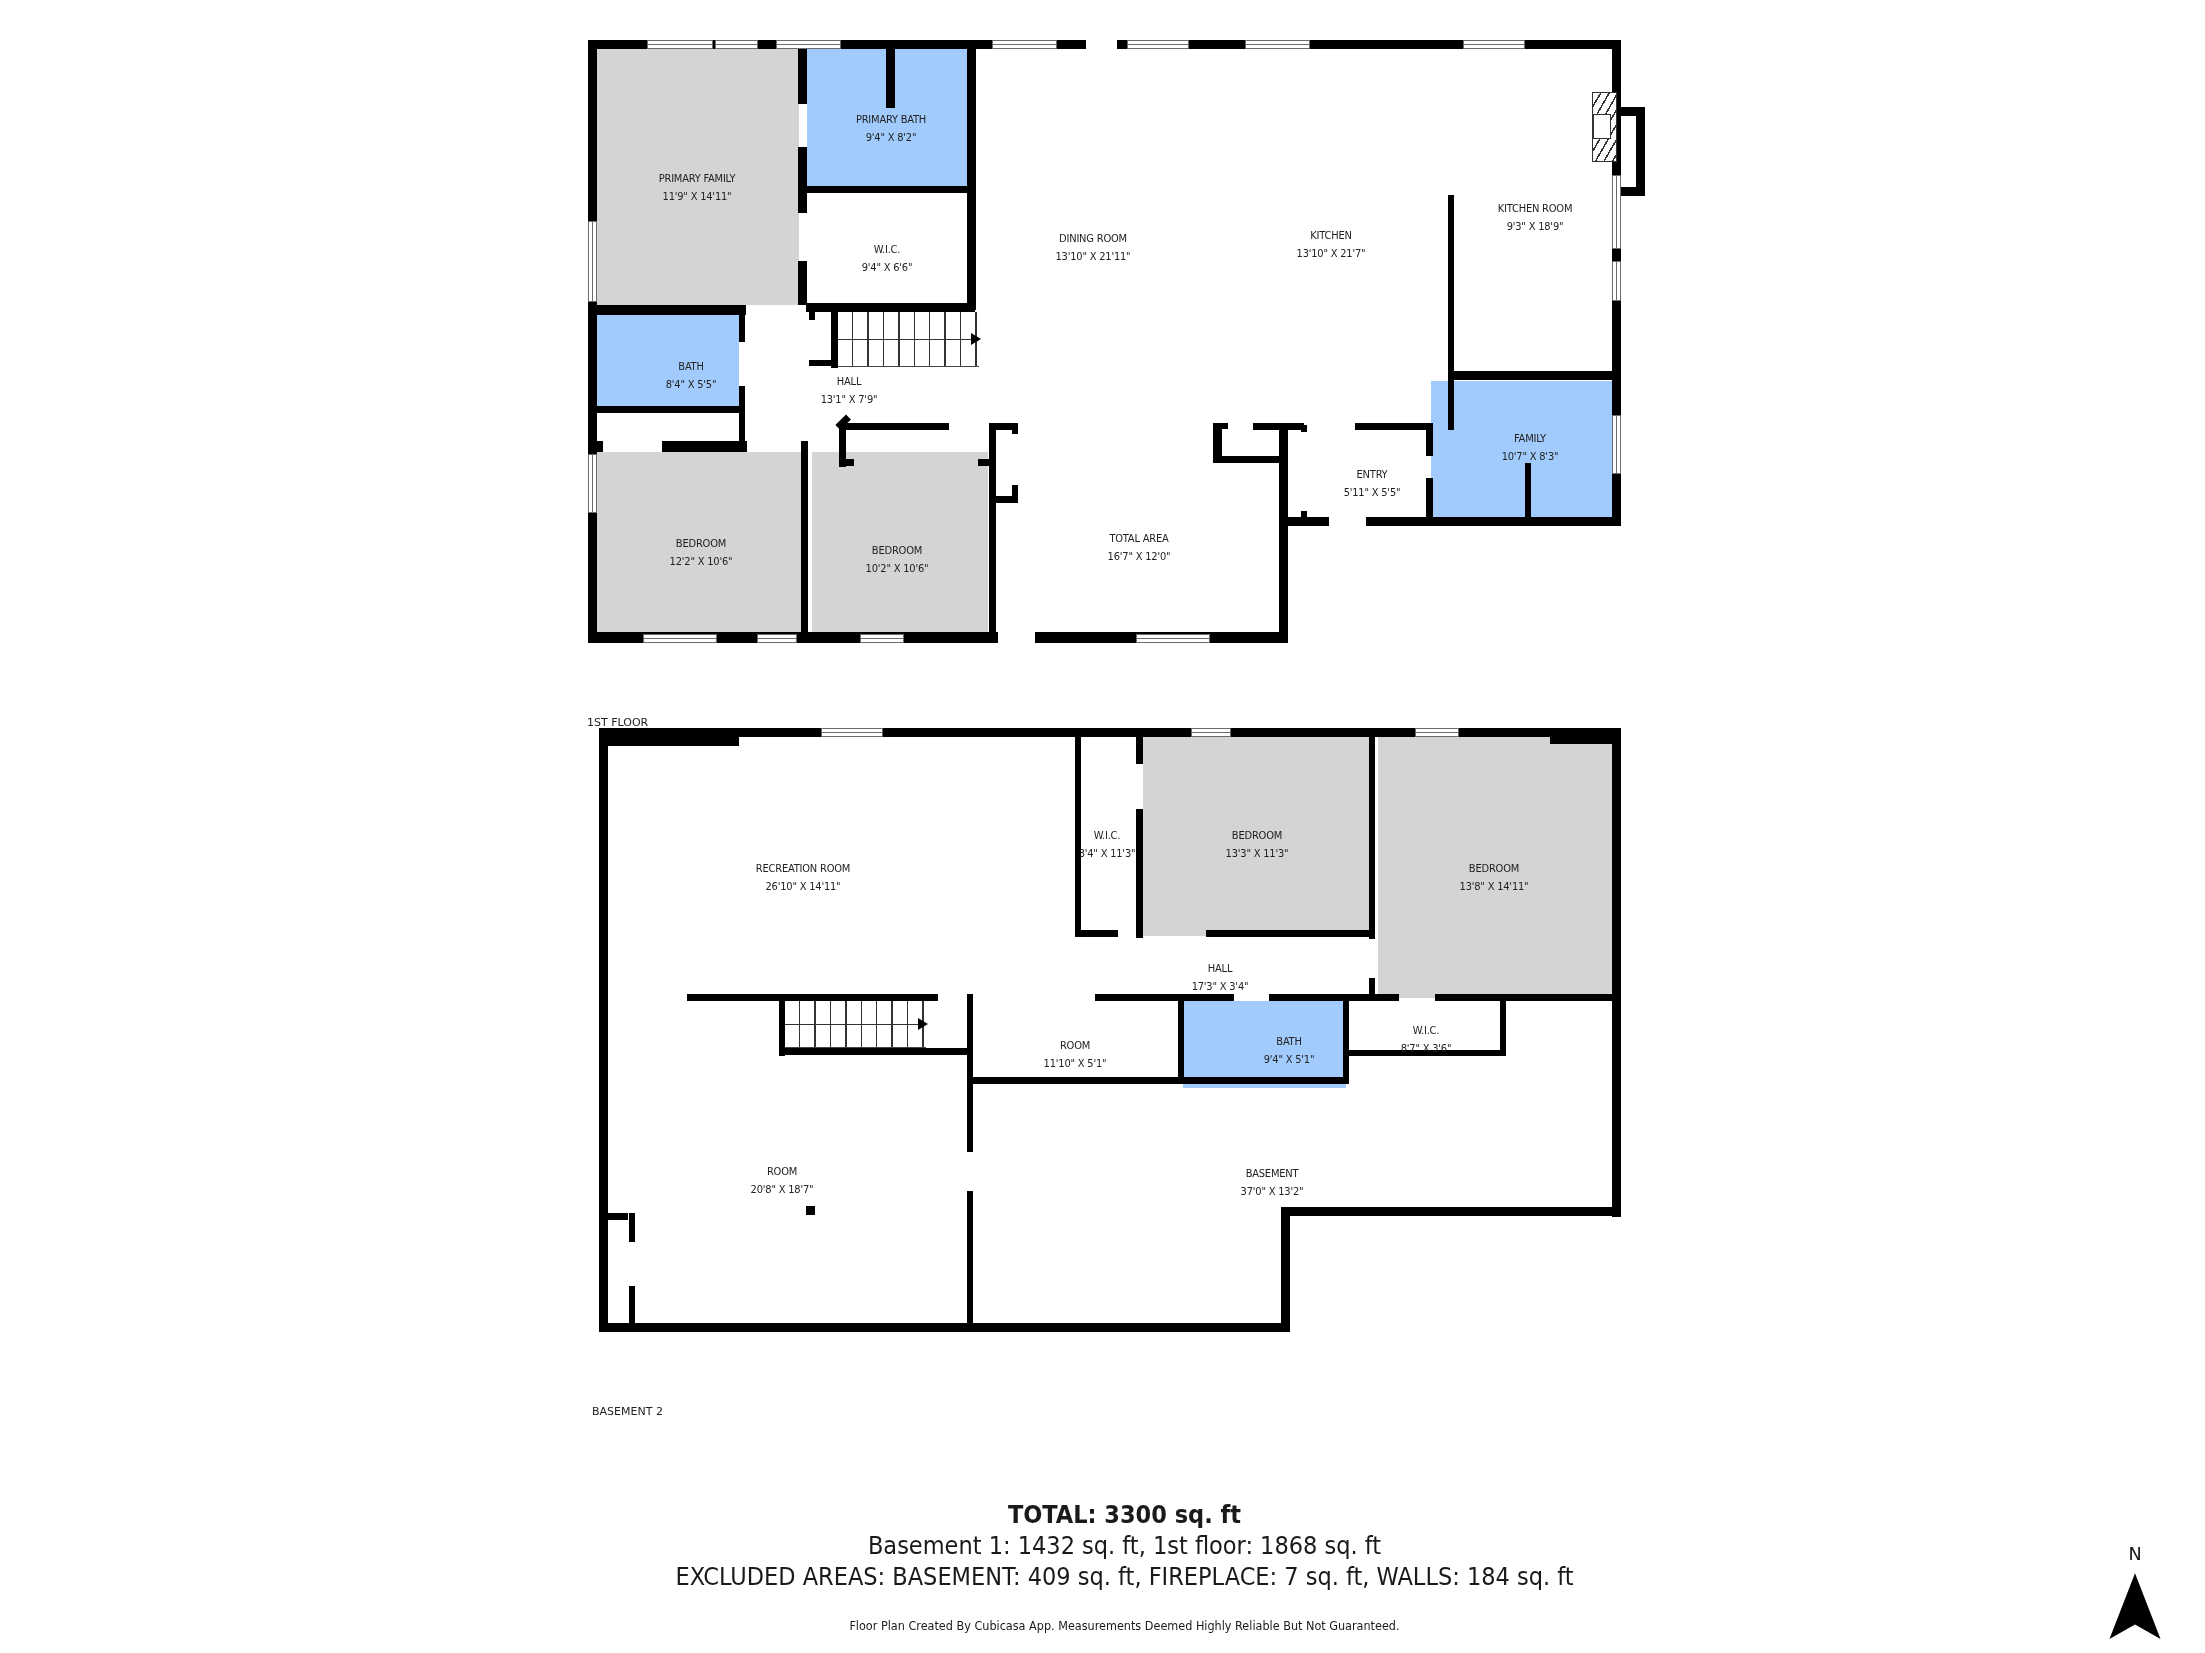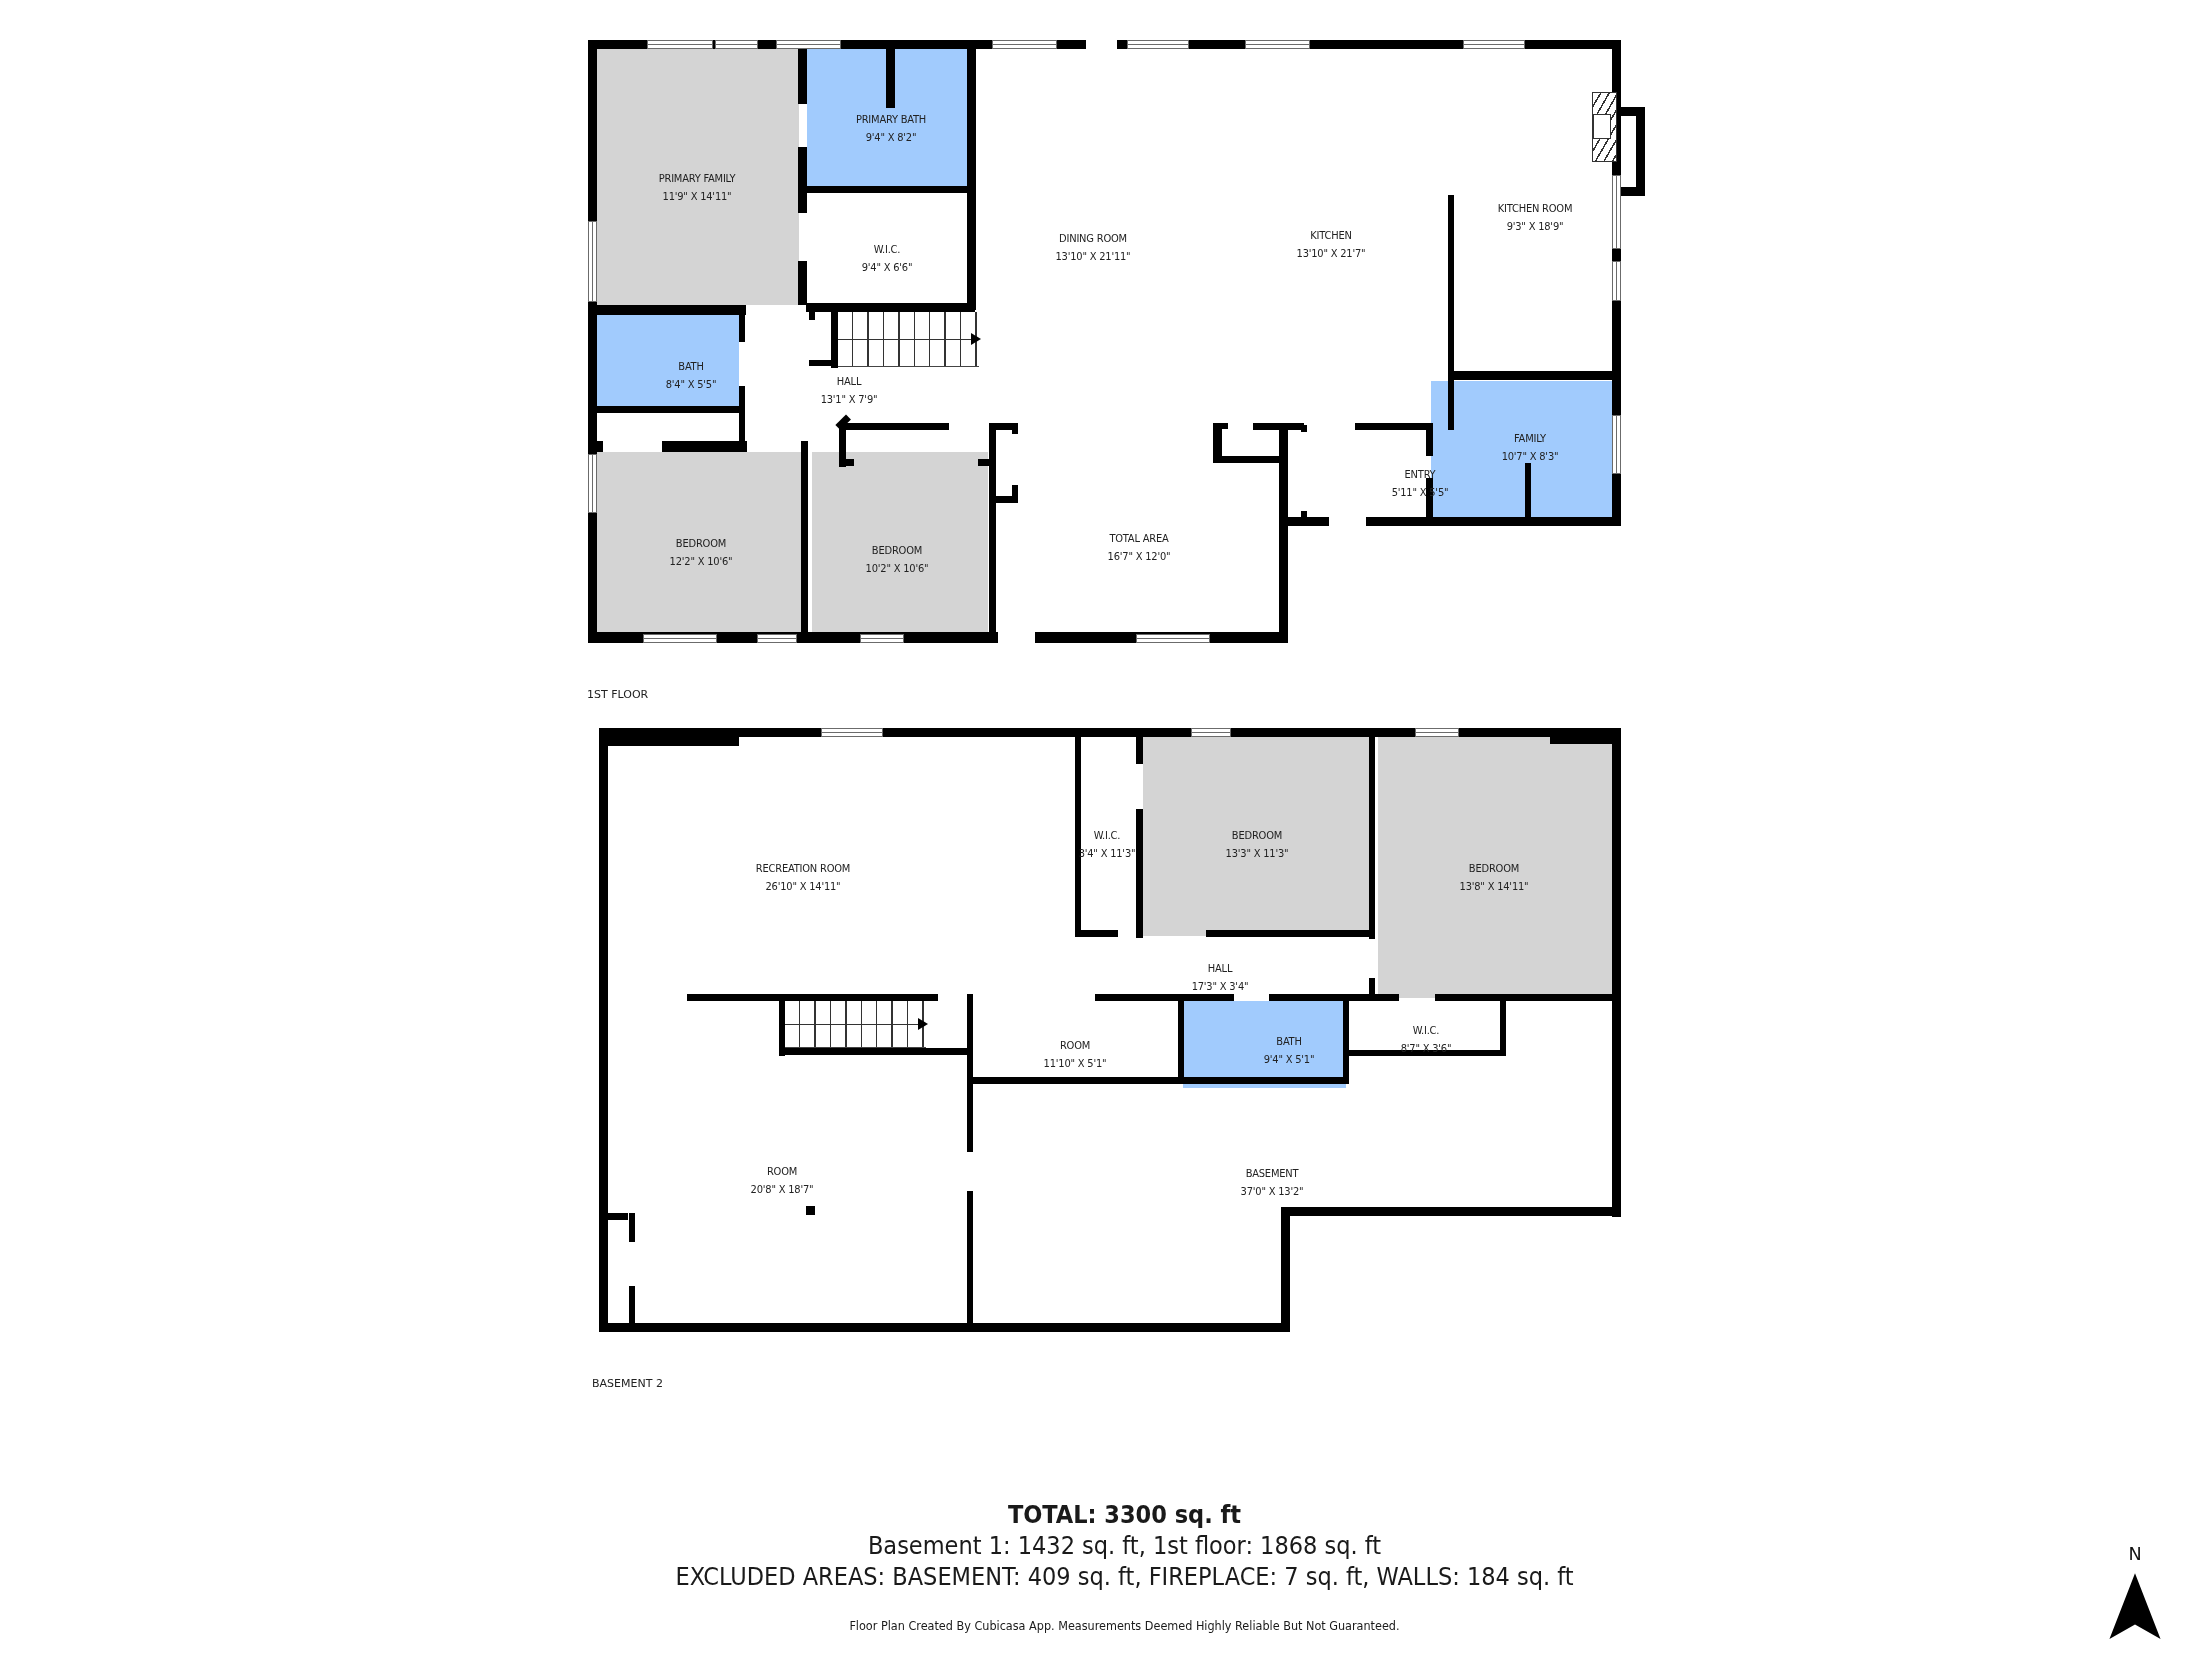--- a/index.html
+++ b/index.html
@@ -8,21 +8,21 @@
   .w{position:absolute;background:#000;}
   .room{position:absolute;}
   .gray{background:#d4d4d4;}
   .blue{background:#a1cbfd;}
   .win{position:absolute;background:#fff;border:1.5px solid #6b6b6b;box-sizing:border-box;}
   .win.h::after{content:"";position:absolute;left:0;right:0;top:50%;border-top:1.5px solid #6b6b6b;}
   .win.v::after{content:"";position:absolute;top:0;bottom:0;left:50%;border-left:1.5px solid #6b6b6b;}
   .gap{position:absolute;background:#fff;}
   .lbl{position:absolute;text-align:center;transform:translate(-50%,-50%);font-family:"DejaVu Sans Condensed","DejaVu Sans",sans-serif;font-size:11px;line-height:17.6px;letter-spacing:-0.2px;white-space:nowrap;color:#222;}
   .lbl span{display:block;}
-  .floor-label{position:absolute;font-family:"DejaVu Sans",sans-serif;font-size:11px;color:#222;}
+  .floor-label{position:absolute;font-family:"DejaVu Sans",sans-serif;font-size:11px;color:#222;margin-top:28px;}
   .stairs{position:absolute;background:repeating-linear-gradient(90deg,#fff 0,#fff 14px,#333 14px,#333 15.4px);border-bottom:1.5px solid #444;}
   .stairs .mid{position:absolute;left:0;right:0;top:50%;border-top:1.5px solid #333;}
   .stairs .arrow{position:absolute;right:-1.5px;top:50%;transform:translateY(-50%);width:0;height:0;border-top:6.6px solid transparent;border-bottom:6.6px solid transparent;border-left:10.3px solid #000;}
   .fireplace{position:absolute;border:1.5px solid #333;box-sizing:border-box;background:repeating-linear-gradient(120deg,#fff 0,#fff 5.9px,#333 5.9px,#333 7.4px);}
   .fireplace .box{position:absolute;background:#fff;border:1.5px solid #333;box-sizing:border-box;}
   .summary{position:absolute;left:0;width:2249px;text-align:center;font-family:"DejaVu Sans Condensed","DejaVu Sans",sans-serif;color:#1a1a1a;}
   .total{top:1500px;font-size:25px;font-weight:bold;}
   .sub{top:1531px;font-size:25px;}
   .excl{top:1562px;font-size:25px;}
   .credit{top:1618px;font-size:12.5px;}
@@ -166,21 +166,21 @@
       <span>12'2" X 10'6"</span>
     </div>
   <div class="lbl" style="left:897px;top:560px;">
       <span>BEDROOM</span>
       <span>10'2" X 10'6"</span>
     </div>
   <div class="lbl" style="left:1139px;top:548px;">
       <span>TOTAL AREA</span>
       <span>16'7" X 12'0"</span>
     </div>
-  <div class="lbl" style="left:1372px;top:484px;margin-left:48px;">
+  <div class="lbl" style="left:1372px;top:484px;">
       <span>ENTRY</span>
       <span>5'11" X 5'5"</span>
     </div>
   <div class="lbl" style="left:1530px;top:448px;">
       <span>FAMILY</span>
       <span>10'7" X 8'3"</span>
     </div>
 
   <div class="floor-label" style="left:587px;top:688px;">1ST FLOOR</div>
 </div>

